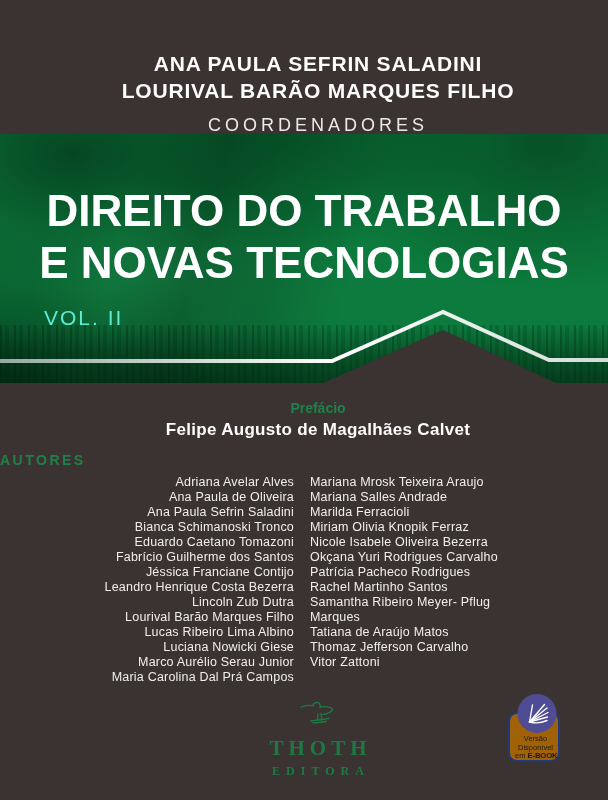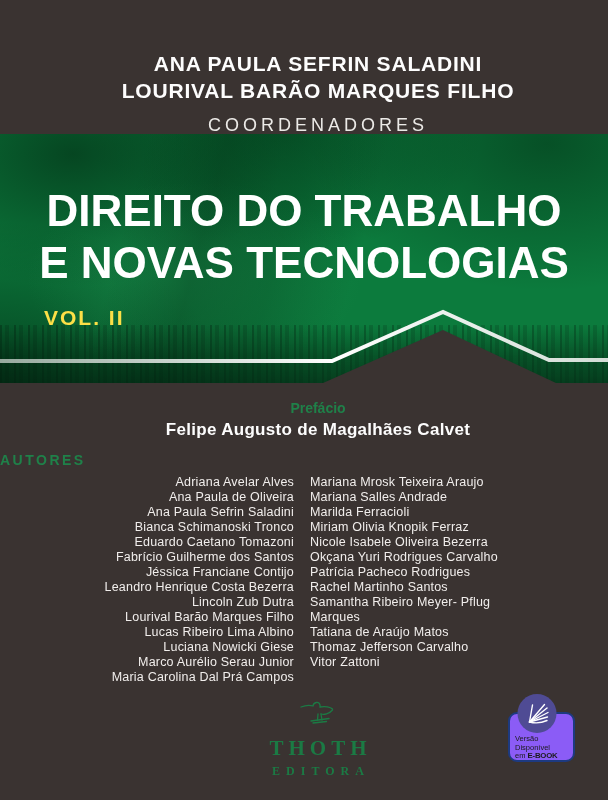--- a/index.html
+++ b/index.html
@@ -19,42 +19,42 @@
       radial-gradient(ellipse 280px 170px at 47% 0%, rgba(2,45,20,0.50), rgba(2,45,20,0) 70%),
       radial-gradient(ellipse 300px 210px at 0% 96%, rgba(1,30,13,0.55), rgba(1,30,13,0) 72%);}
   .band .ov-b{position:absolute;inset:0;background:
       linear-gradient(105deg, rgba(0,0,0,0) 22%, rgba(3,55,25,0.42) 34%, rgba(4,72,33,0.38) 46%, rgba(0,0,0,0) 58%),
       radial-gradient(ellipse 260px 150px at 32% 58%, rgba(80,180,120,0.16), rgba(80,180,120,0) 65%);}
   .band .city{position:absolute;left:0;right:0;bottom:0;height:58px;opacity:.78;background:
       linear-gradient(to bottom, rgba(2,35,15,0) 0%, rgba(2,30,13,0.55) 55%, rgba(1,22,10,0.78) 100%),
       repeating-linear-gradient(90deg, rgba(0,0,0,0.30) 0 2px, rgba(0,0,0,0) 2px 5px, rgba(0,0,0,0.18) 5px 9px, rgba(0,0,0,0) 9px 14px);}
   .title{position:absolute;top:51px;left:0;right:0;text-align:center;
       font-size:44px;line-height:52px;font-weight:bold;letter-spacing:0;color:#ffffff;z-index:3;}
-  .vol{position:absolute;left:44px;top:172px;font-size:21px;letter-spacing:2px;color:#fde047;z-index:3;font-weight:bold;}
+  .vol{position:absolute;left:44px;top:172px;font-size:21px;letter-spacing:2px;color:#5eead4;z-index:3;font-weight:normal;}
   .chevron{position:absolute;left:0;bottom:0;width:608px;height:76px;z-index:2;display:block;}
   
   .preface{position:absolute;top:400px;left:0;right:0;text-align:center;}
   .preface-label{font-size:14px;font-weight:bold;}
   .preface-name{margin-top:4px;font-size:17px;font-weight:bold;color:#fdfdfd;letter-spacing:0.3px;}
   .autores-label{position:absolute;top:452px;left:0;right:0;text-align:left;font-size:14px;font-weight:bold;letter-spacing:2.5px;}
   
   .authors{position:absolute;top:475px;left:0;right:0;display:flex;}
   .authors .col-l{width:294px;text-align:right;}
   .authors .col-r{margin-left:16px;width:202px;text-align:left;}
   .a-line{font-size:12.5px;line-height:15px;color:#f1eeec;letter-spacing:0.2px;}
   
   .publisher{position:absolute;top:697px;left:0;right:0;text-align:center;line-height:0;}
   .brand{font-family:"Liberation Serif","DejaVu Serif",serif;font-weight:bold;font-size:21px;
          line-height:24px;letter-spacing:5px;padding-left:5px;margin-top:12px;}
   .brand-sub{font-size:12px;line-height:10px;letter-spacing:6px;padding-left:6px;margin-top:6px;
          font-family:Liberation Serif, serif;font-weight:bold;}
   
   .badge{position:absolute;left:506px;top:694px;width:62px;height:70px;}
-  .badge-box{position:absolute;top:18px;left:2px;width:67px;height:50px;box-sizing:border-box;
-      background:#8b5cf6;border:2px solid #1d3a80;border-radius:9px;padding:21px 2px 0 5px;}
+  .badge-box{position:absolute;top:18px;left:2px;width:52px;height:50px;box-sizing:border-box;
+      background:#a16207;border:2px solid #1d3a80;border-radius:9px;padding:21px 2px 0 5px;text-align:center;}
   .badge-circle{position:absolute;top:0;left:50%;transform:translateX(-50%);width:39px;height:39px;
       border-radius:50%;background:#4f4b94;display:flex;align-items:center;justify-content:center;z-index:2;}
   .badge-line{font-size:7.5px;line-height:8.6px;color:#1b1b1b;white-space:nowrap;font-family:"Liberation Sans",sans-serif;}
   .badge-line b{font-size:7.8px;letter-spacing:-0.2px;}
 </style>
 </head>
 <body>
 
 <div class="cover">
 

